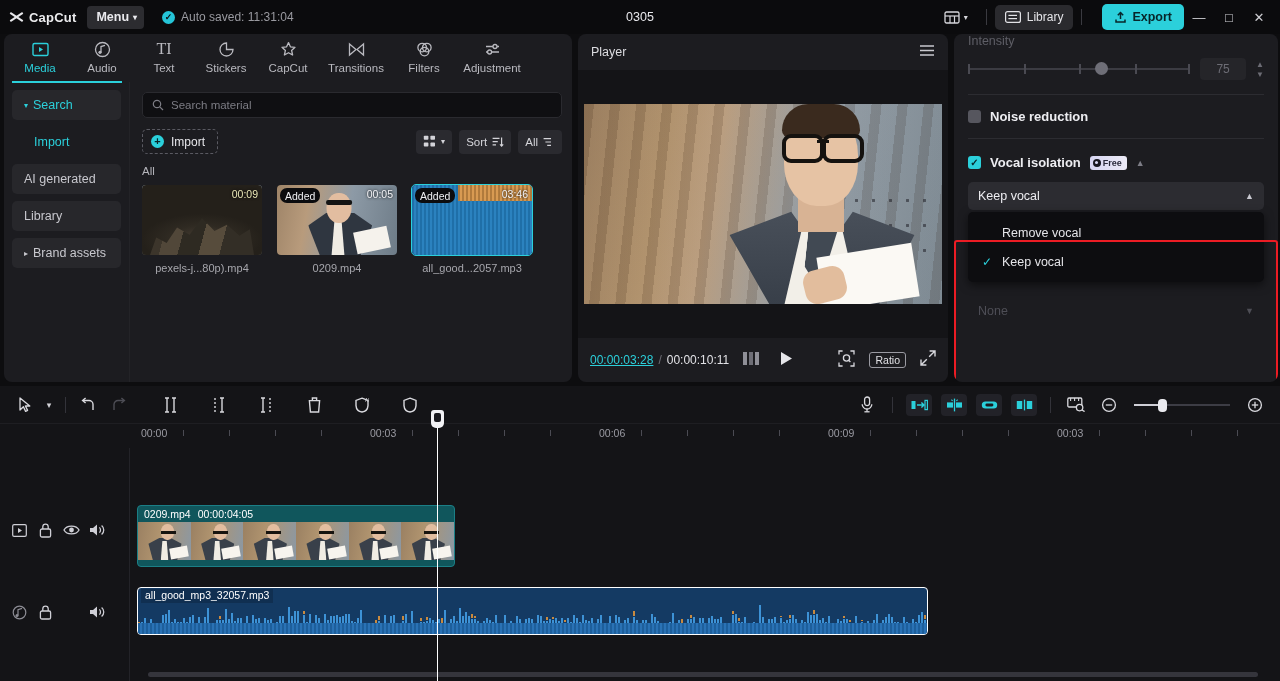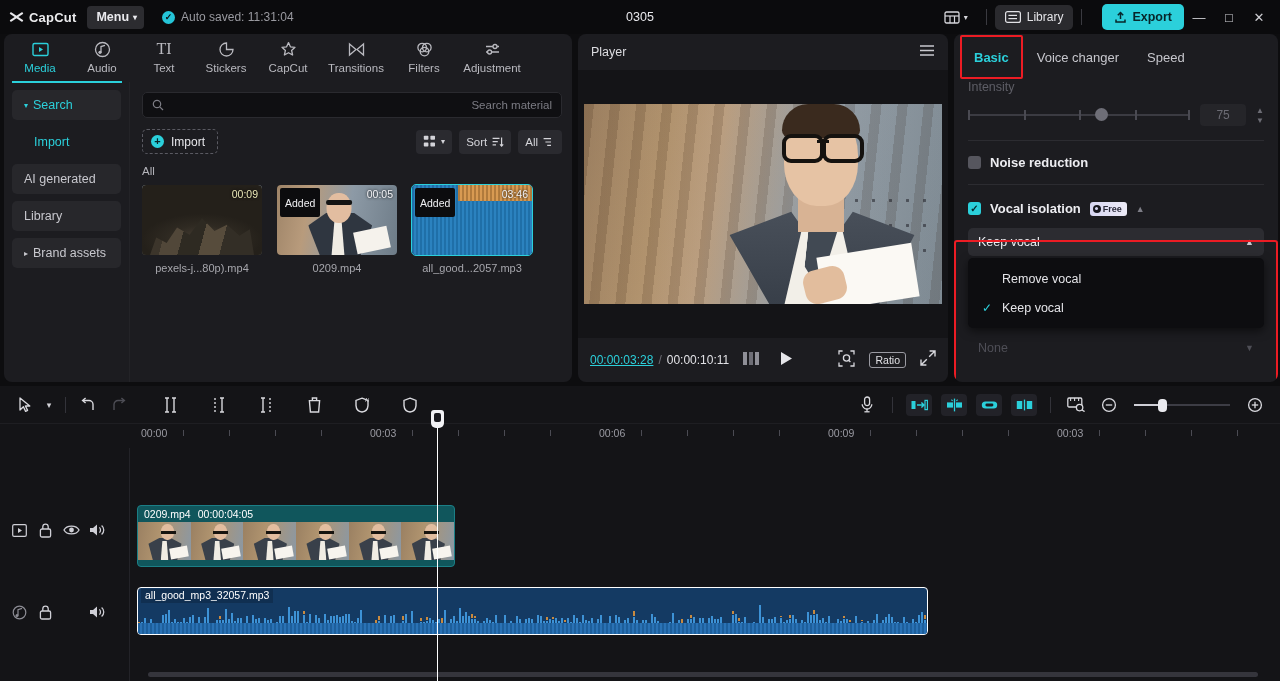--- a/index.html
+++ b/index.html
@@ -92,21 +92,21 @@
   .side-item.accent { color: #2bd0db; }
   .caret { font-size: 8px; margin-right: 5px; color: #2bd0db; }
   .caret.dim { color: #c8c8ce; }
   .media-main { flex: 1; padding: 10px 10px 0 12px; }
   .search-box {
     height: 26px; background: #0f0f12; border-radius: 5px; display: flex;
     align-items: center; gap: 7px; padding: 0 9px; border: 1px solid #2a2a2f;
   }
   .search-box input {
     background: transparent; border: none; outline: none; flex: 1;
-    font-size: 11.5px; color: #cfcfd4; font-family: "Liberation Sans", sans-serif; text-align: right;
+    font-size: 11.5px; color: #cfcfd4; font-family: "Liberation Sans", sans-serif;
   }
   .search-box input::placeholder { color: #7c7c84; }
   .mtools { margin-top: 11px; display: flex; align-items: center; }
   .import-btn {
     height: 25px; padding: 0 12px 0 8px; border: 1px dashed #5a5a62; border-radius: 5px;
     display: flex; align-items: center; gap: 7px; font-size: 12px; color: #e6e6ea;
   }
   .plus-circle {
     width: 13px; height: 13px; border-radius: 50%; background: #2bd0db; color: #07262a;
     font-size: 11px; font-weight: bold; display: flex; align-items: center; justify-content: center;
@@ -167,22 +167,22 @@
     width: 100%; height: 100%;
     background:
       repeating-linear-gradient(90deg, #1f6fa8 0 2px, #2b82bf 2px 4px);
     position: relative;
   }
   .th-audio:before {
     content: ""; position: absolute; left: 46px; top: 0; right: 0; height: 16px;
     background: repeating-linear-gradient(90deg, #b07a3c 0 2px, #d89a52 2px 4px);
   }
   .badge-added {
-    position: absolute; left: 3px; top: 3px; height: 29px; padding: 0 5px;
-    background: #0c0c0e; border-radius: 2px; font-size: 10.5px; color: #f0f0f3;
+    position: absolute; left: 3px; top: 3px; height: 15px; padding: 0 5px;
+    background: #0c0c0e; border-radius: 7px; font-size: 10.5px; color: #f0f0f3;
     display: flex; align-items: center;
   }
   .badge-dur {
     position: absolute; right: 4px; top: 3px; font-size: 10.5px;
     color: #f2f2f5; text-shadow: 0 0 3px #000;
   }
   .badge-dur.yellowish { color: #e9e6b6; }
   .thumb-name {
     margin-top: 7px; font-size: 11px; color: #a6a6ac; text-align: center;
     white-space: nowrap; overflow: hidden; text-overflow: ellipsis;
@@ -341,21 +341,21 @@
   .dropdown {
     margin-top: 2px; background: #0d0d10; border-radius: 5px; padding: 6px 0;
     box-shadow: 0 3px 10px rgba(0,0,0,.55);
   }
   .dd-item {
     height: 29px; display: flex; align-items: center; padding-left: 14px;
     font-size: 12.5px; color: #e4e4e8; gap: 8px;
   }
   .dd-check { width: 12px; color: #2bd0db; font-size: 12px; }
   .select-box.dim {
-    margin-top: 6px; background: transparent; color: #4e4e56;
+    margin-top: 15px; background: transparent; color: #4e4e56;
   }
 
   
   .timeline {
     position: absolute; left: 0; top: 386px; width: 1280px; height: 295px;
     background: #141417;
   }
   .tl-toolbar {
     height: 38px; display: flex; align-items: center; padding: 0 10px;
     border-bottom: 1px solid #1e1e22;
@@ -746,32 +746,20 @@
             <svg width="16" height="16" viewBox="0 0 16 16">
               <path d="M9.6 1 L15 1 L15 6.4 M15 1 L9.2 6.8" fill="none" stroke="#d8d8dd" stroke-width="1.4"></path>
               <path d="M6.4 15 L1 15 L1 9.6 M1 15 L6.8 9.2" fill="none" stroke="#d8d8dd" stroke-width="1.4"></path>
             </svg>
           </span>
         </span>
       </div>
     </div>
 
     <div class="panel-right">
-      <div class="rtabs">
-        <div class="rtab active">
-          <span>Basic</span>
-          <span class="rtab-hl"></span>
-        </div>
-        <div class="rtab">
-          <span>Voice changer</span>
-        </div>
-        <div class="rtab">
-          <span>Speed</span>
-        </div>
-      </div>
 
       <div class="rbody">
         <div class="rlabel-dim">Intensity</div>
         <div class="slider-row">
           <div class="slider-track">
             <span class="slider-line"></span>
             <span class="slider-tick" style="left:0%"></span>
             <span class="slider-tick" style="left:25%"></span>
             <span class="slider-tick" style="left:50%"></span>
             <span class="slider-tick" style="left:75%"></span>

